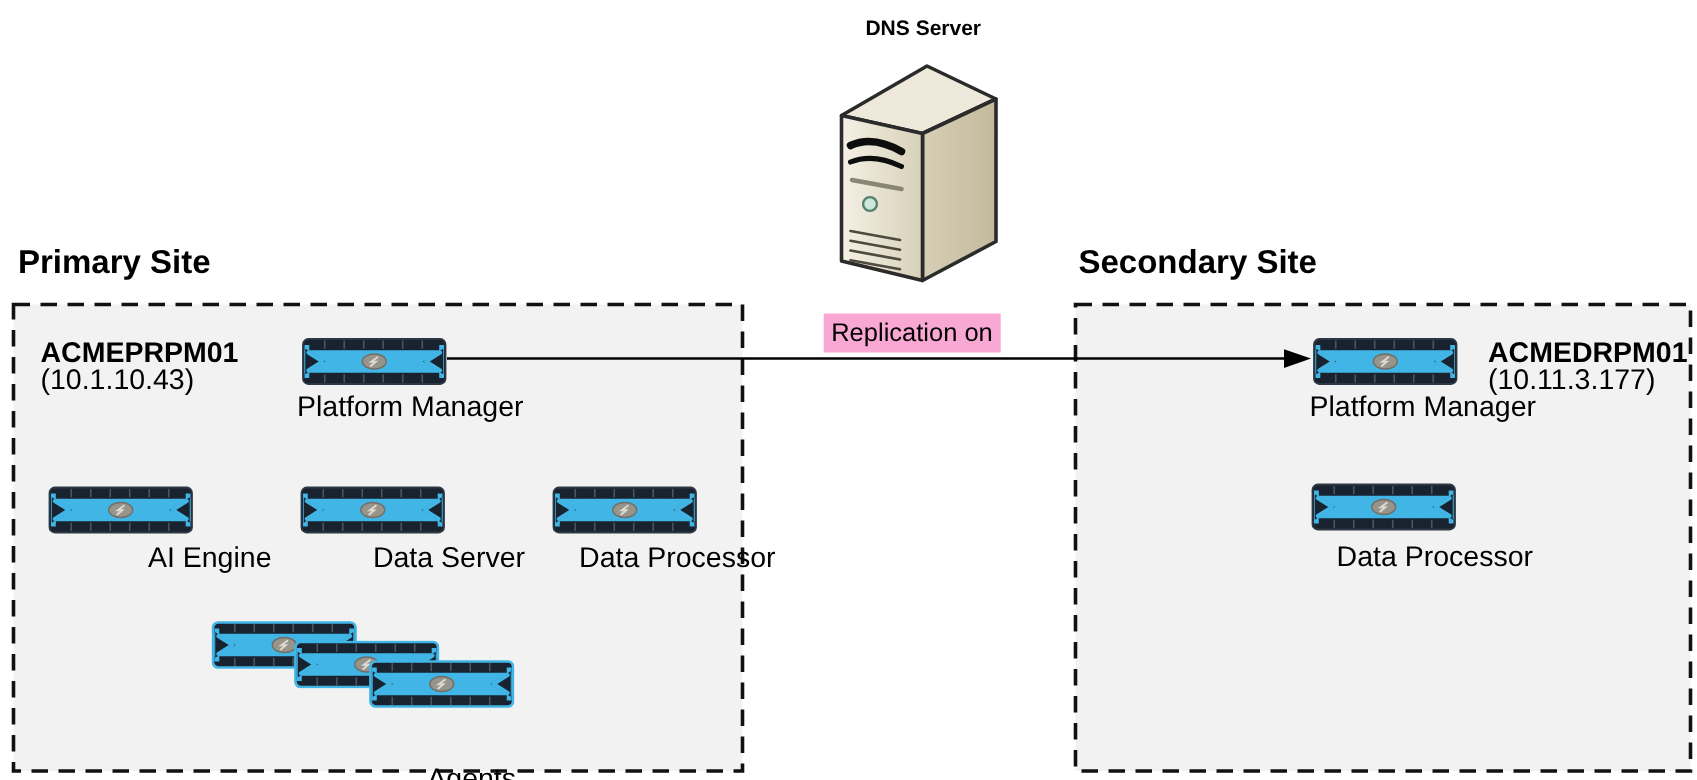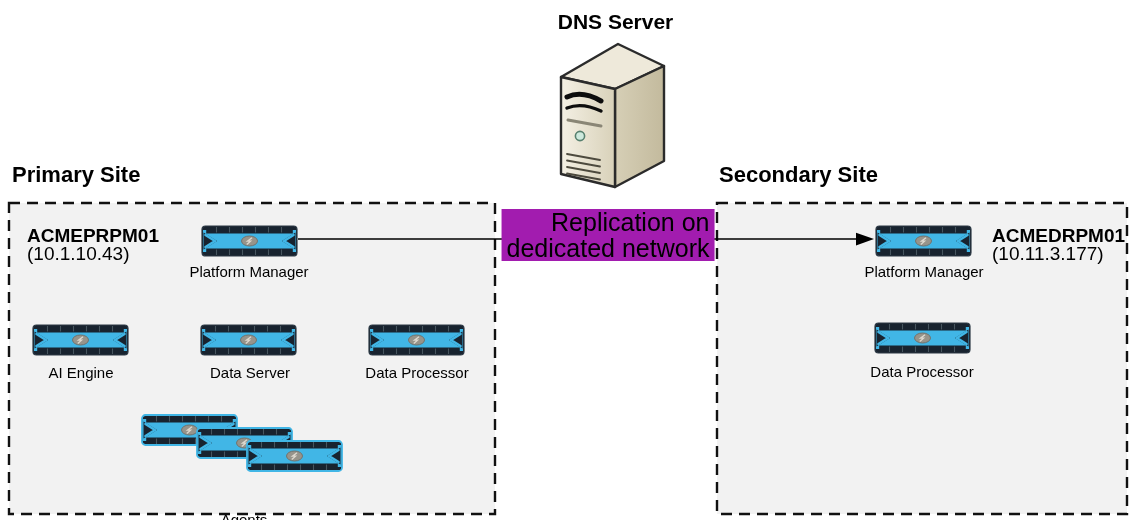--- a/index.html
+++ b/index.html
@@ -7,28 +7,28 @@
     position:relative;
     width:1131px;height:520px;
     background:#fff;
     font-family:"Liberation Sans",sans-serif;
     color:#000;
     overflow:hidden;
   }
   .underlay{position:absolute;left:0;top:0;width:1131px;height:520px;}
   .abs{position:absolute;}
   .site-title{font-size:22px;font-weight:bold;white-space:nowrap;}
-  .dns-title{font-size:21px;font-weight:bold;text-align:center;white-space:nowrap;}
+  .dns-title{font-size:14px;font-weight:bold;text-align:center;white-space:nowrap;}
   .host-block{width:130px;text-align:left;font-size:19px;line-height:18px;white-space:nowrap;}
   .host-block .host{font-weight:bold;}
-  .comp-label{width:200px;text-align:center;font-size:15px;line-height:20px;white-space:nowrap;}
+  .comp-label{width:200px;text-align:right;font-size:19px;line-height:20px;white-space:nowrap;}
   .repl-label{
     transform:translateX(-50%);
-    text-align:right;font-size:25px;line-height:26px;
-    background:#a21caf;padding:0 5px;white-space:nowrap;
+    text-align:left;font-size:17px;line-height:26px;
+    background:#f9a8d4;padding:0 5px;white-space:nowrap;
   }
   .appliance{width:97px;height:32px;}
   .dns-icon{width:113px;height:153px;}
 </style>
 </head>
 <body>
 
 <div class="canvas">
 
   <svg class="underlay" viewBox="0 0 1131 520">
@@ -62,21 +62,20 @@
         <line x1="11" y1="113" x2="44" y2="119"></line>
         <line x1="11" y1="119.5" x2="44" y2="125.5"></line>
         <line x1="11" y1="126" x2="44" y2="132"></line>
         <line x1="11" y1="132.5" x2="44" y2="138.5"></line>
       </g>
     </svg>
   </div>
 
   <div class="abs repl-label" style="left:608px;top:209px;">
     <div>Replication on</div>
-    <div>dedicated network</div>
   </div>
 
   <div class="abs site-title" style="left:12px;top:162px;">Primary Site</div>
 
   <div class="abs host-block" style="left:27px;top:227px;">
     <div class="host">ACMEPRPM01</div>
     <div>(10.1.10.43)</div>
   </div>
 
   <div class="abs appliance" style="left:201px;top:225px;">

